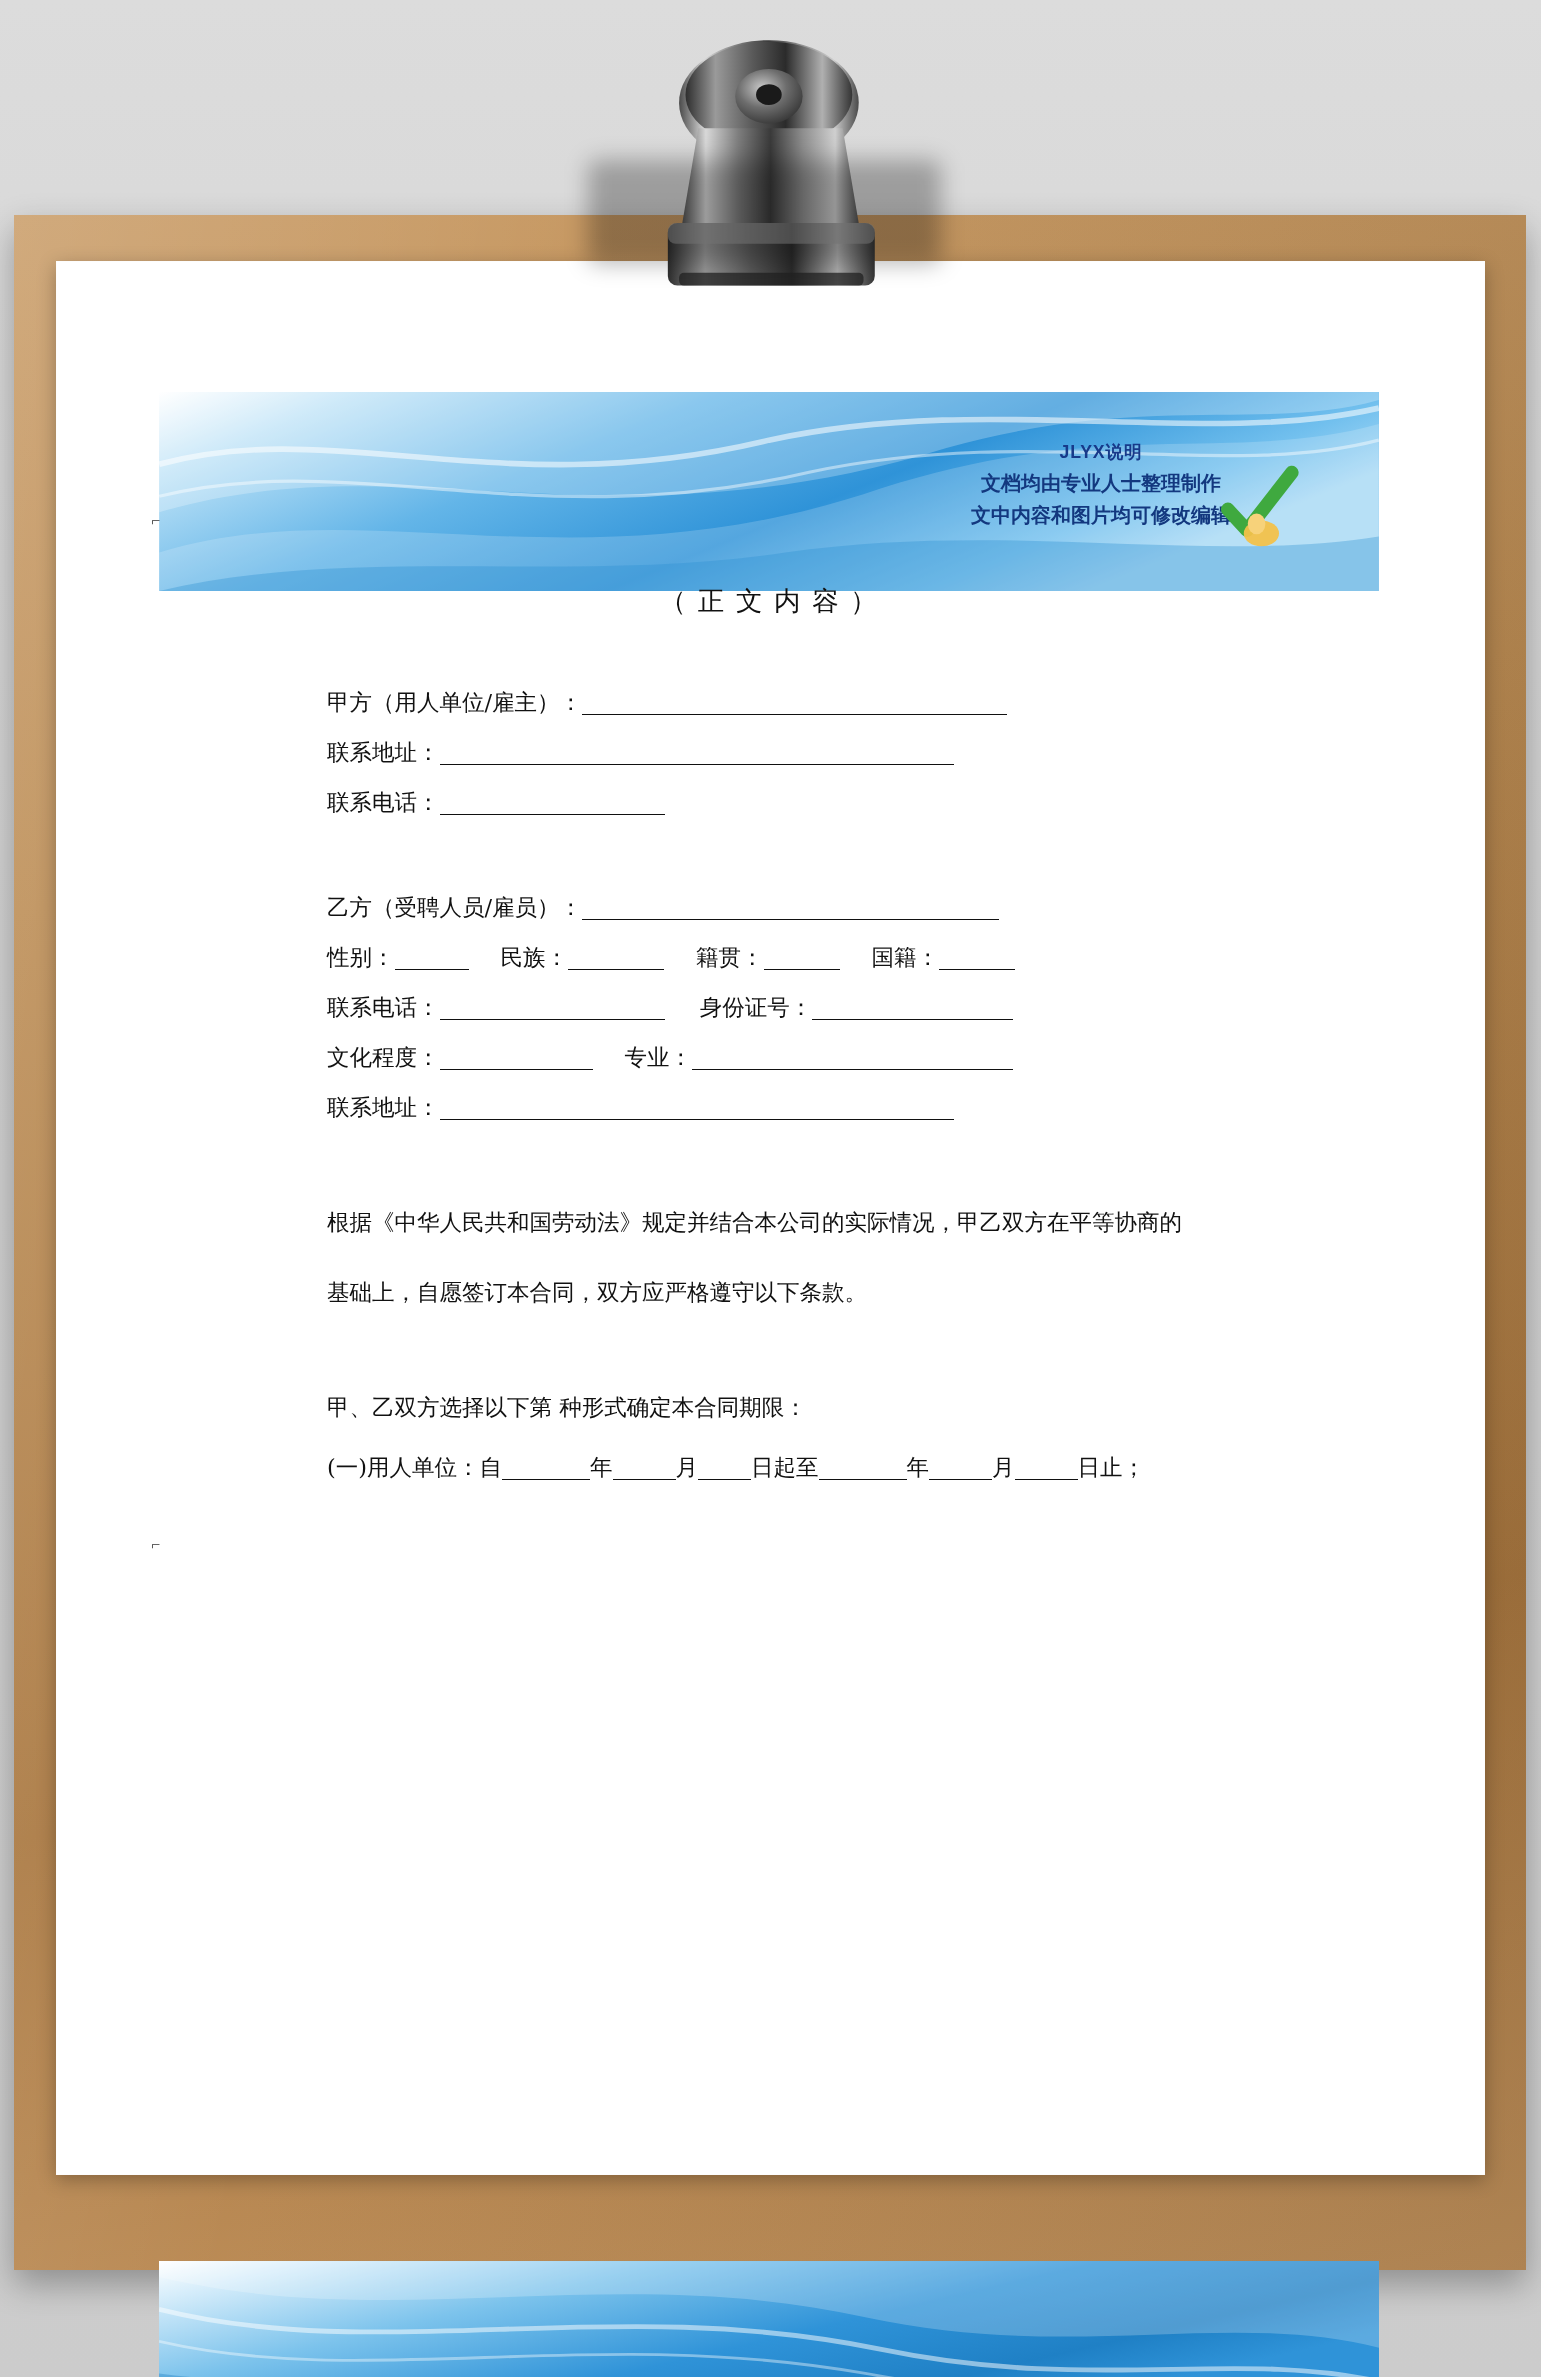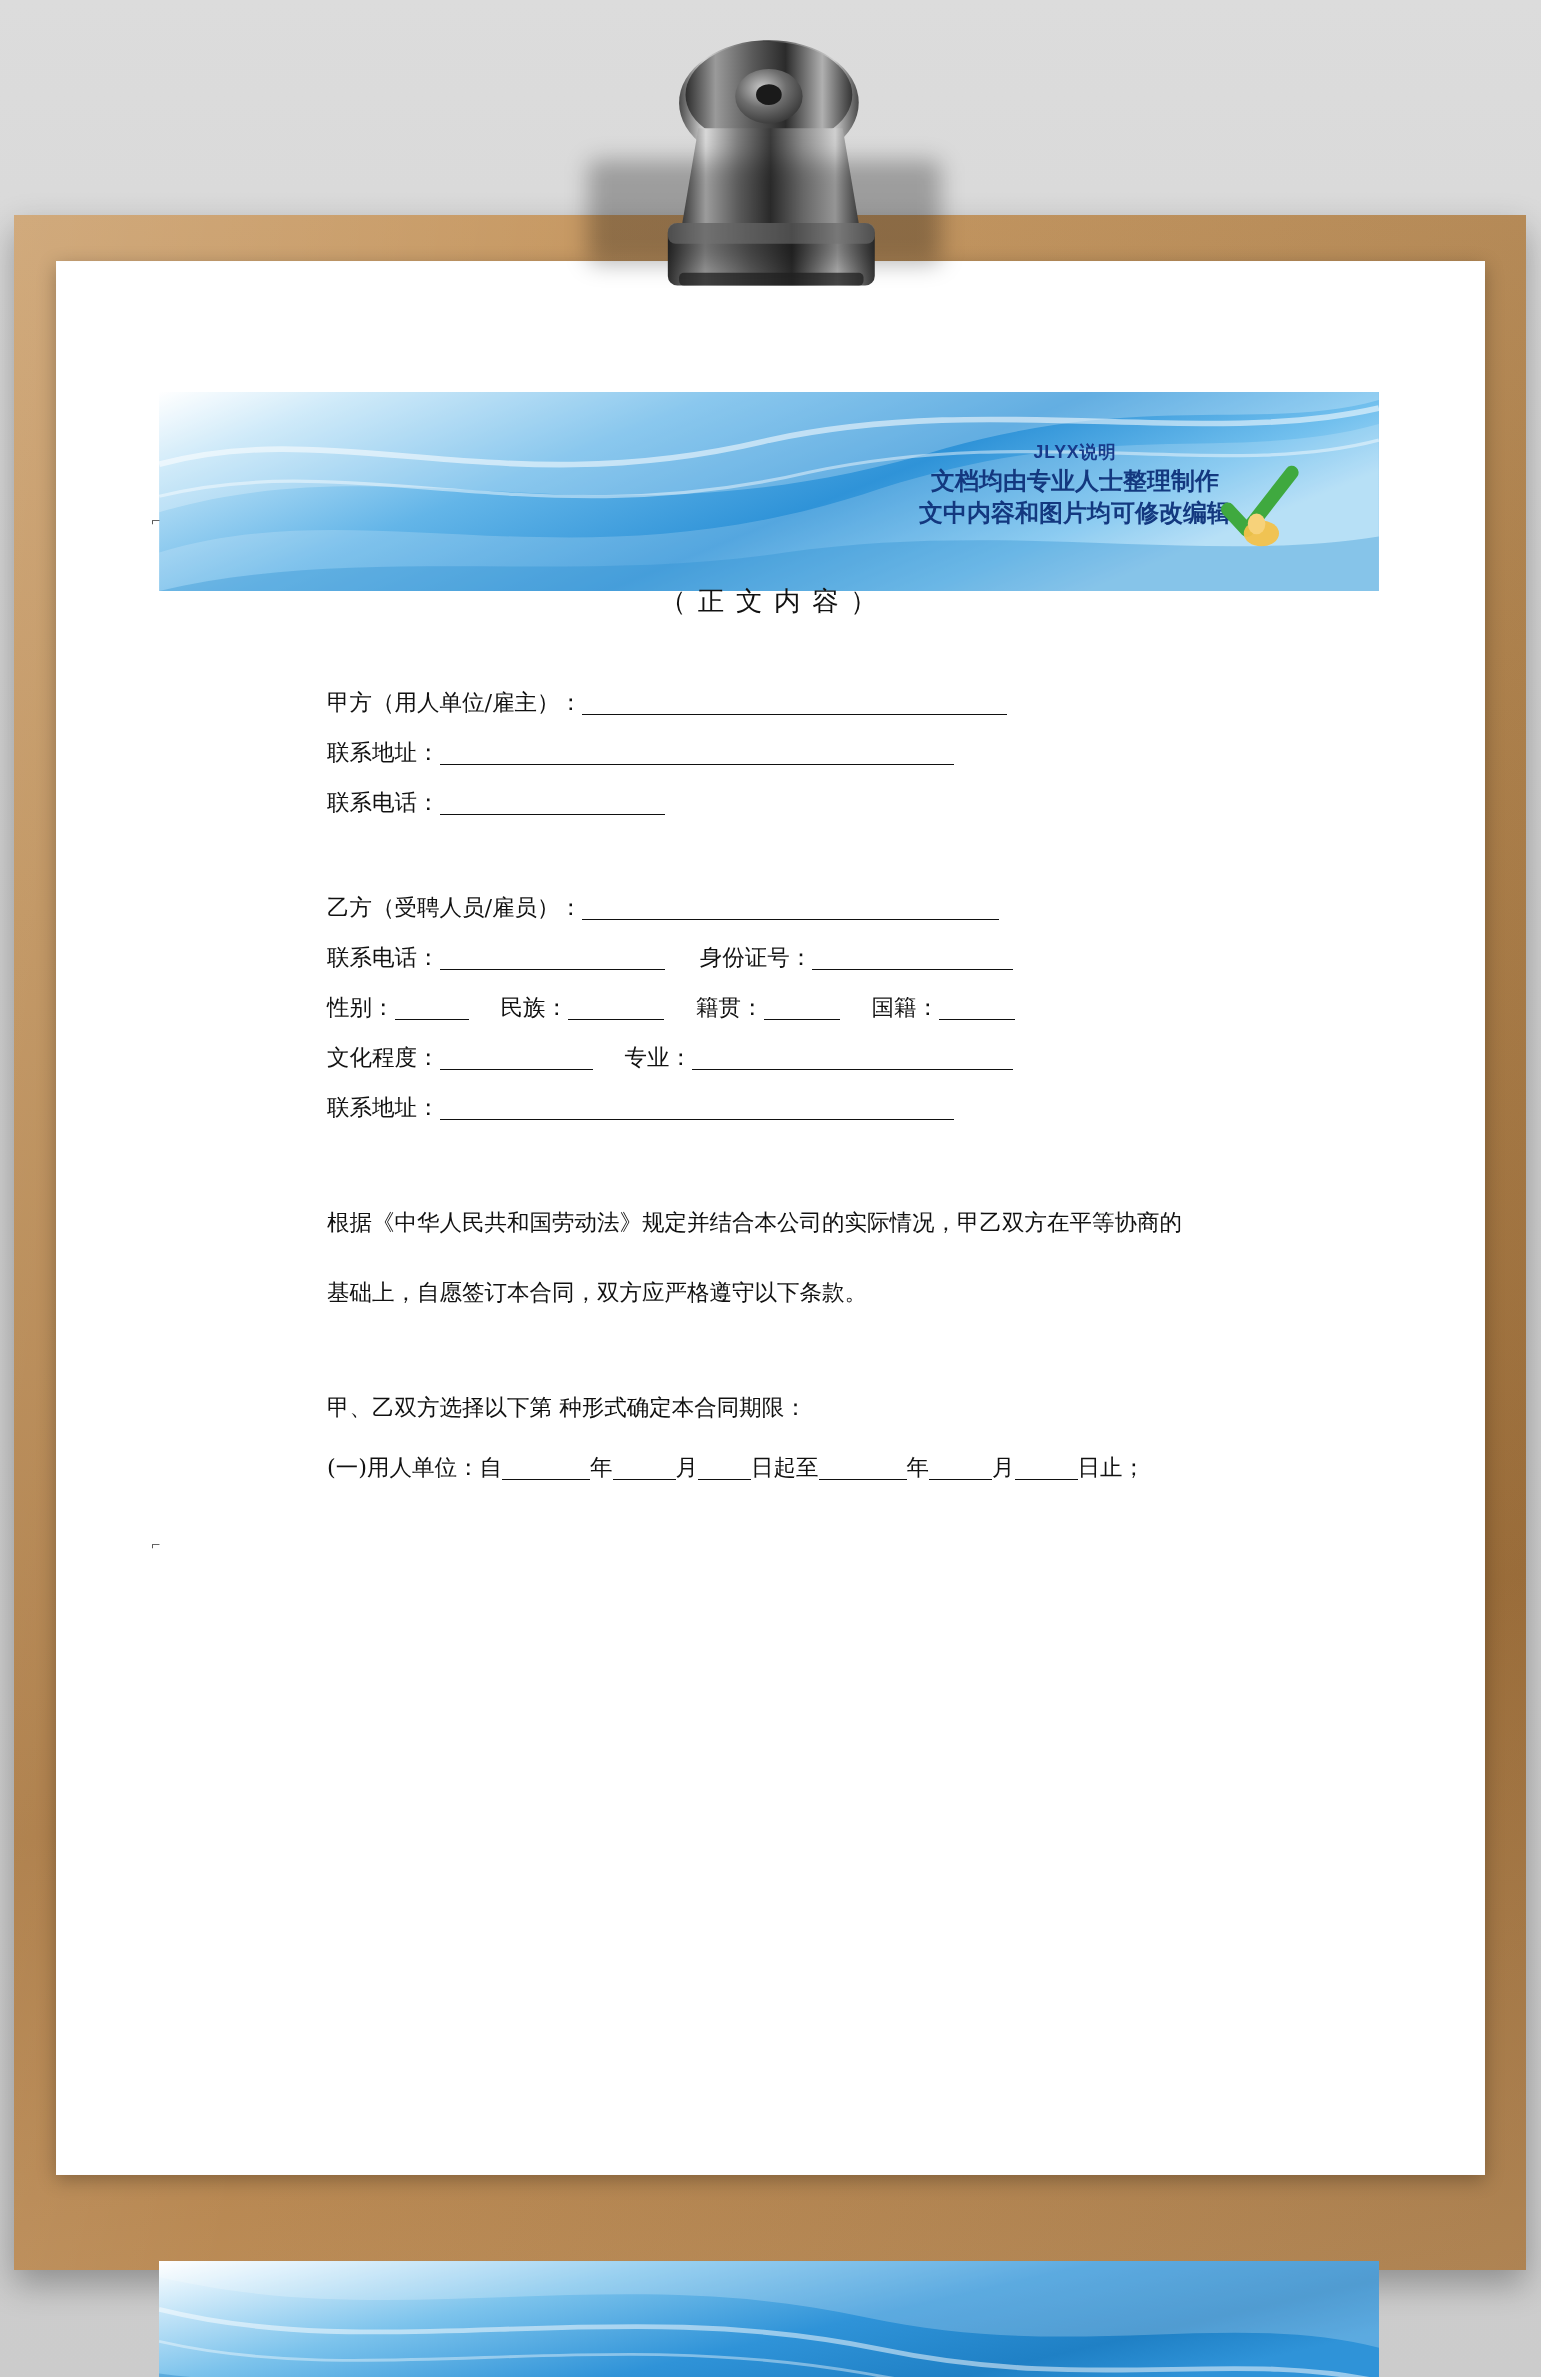--- a/index.html
+++ b/index.html
@@ -106,23 +106,23 @@
     display: inline-block;
     color: #173a8a;
     font-size: 17.7px;
     font-weight: bold;
     font-family: "Liberation Sans", sans-serif;
     letter-spacing: 0.8px;
     padding-bottom: 3.2px;
   }
   .note-line {
     color: #13387f;
-    font-size: 24px;
+    font-size: 20px;
     font-weight: bold;
-    font-family: Liberation Mono, monospace;
+    font-family: Liberation Serif, serif;
     line-height: 32px;
     white-space: nowrap;
   }
   .check-mark {
     position: absolute;
     right: 76px;
     top: 71px;
     z-index: 4;
   }
 
@@ -277,33 +277,33 @@
       <span>联系电话：</span><span class="u" style="width:225px"></span>
     </div>
 
     <div class="gap-lg"></div>
 
     <div class="ln">
       <span>乙方（受聘人员/雇员）：</span><span class="u" style="width:417px"></span>
     </div>
 
     <div class="ln">
-      <span>联系电话：</span><span class="u" style="width:225px"></span>
-      <span style="display:inline-block;width:21px"></span>
-      <span>身份证号：</span><span class="u" style="width:201px"></span>
-    </div>
-
-    <div class="ln">
       <span>性别：</span><span class="u" style="width:74px"></span>
       <span style="display:inline-block;width:17.7px"></span>
       <span>民族：</span><span class="u" style="width:96px"></span>
       <span style="display:inline-block;width:17.7px"></span>
       <span>籍贯：</span><span class="u" style="width:76px"></span>
       <span style="display:inline-block;width:17.7px"></span>
       <span>国籍：</span><span class="u" style="width:76px"></span>
+    </div>
+
+    <div class="ln">
+      <span>联系电话：</span><span class="u" style="width:225px"></span>
+      <span style="display:inline-block;width:21px"></span>
+      <span>身份证号：</span><span class="u" style="width:201px"></span>
     </div>
 
     <div class="ln">
       <span>文化程度：</span><span class="u" style="width:153px"></span>
       <span style="display:inline-block;width:17.7px"></span>
       <span>专业：</span><span class="u" style="width:321px"></span>
     </div>
 
     <div class="ln">
       <span>联系地址：</span><span class="u" style="width:514px"></span>

